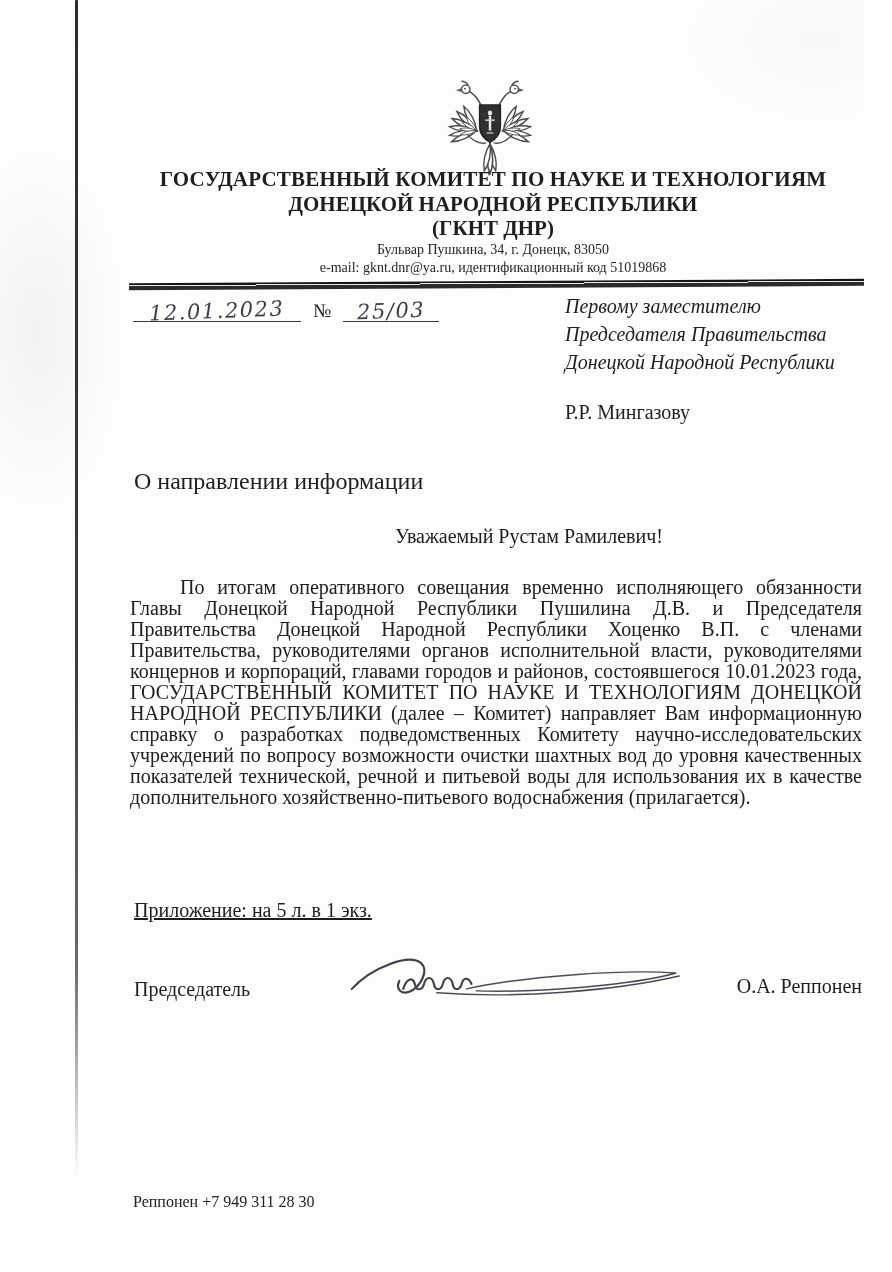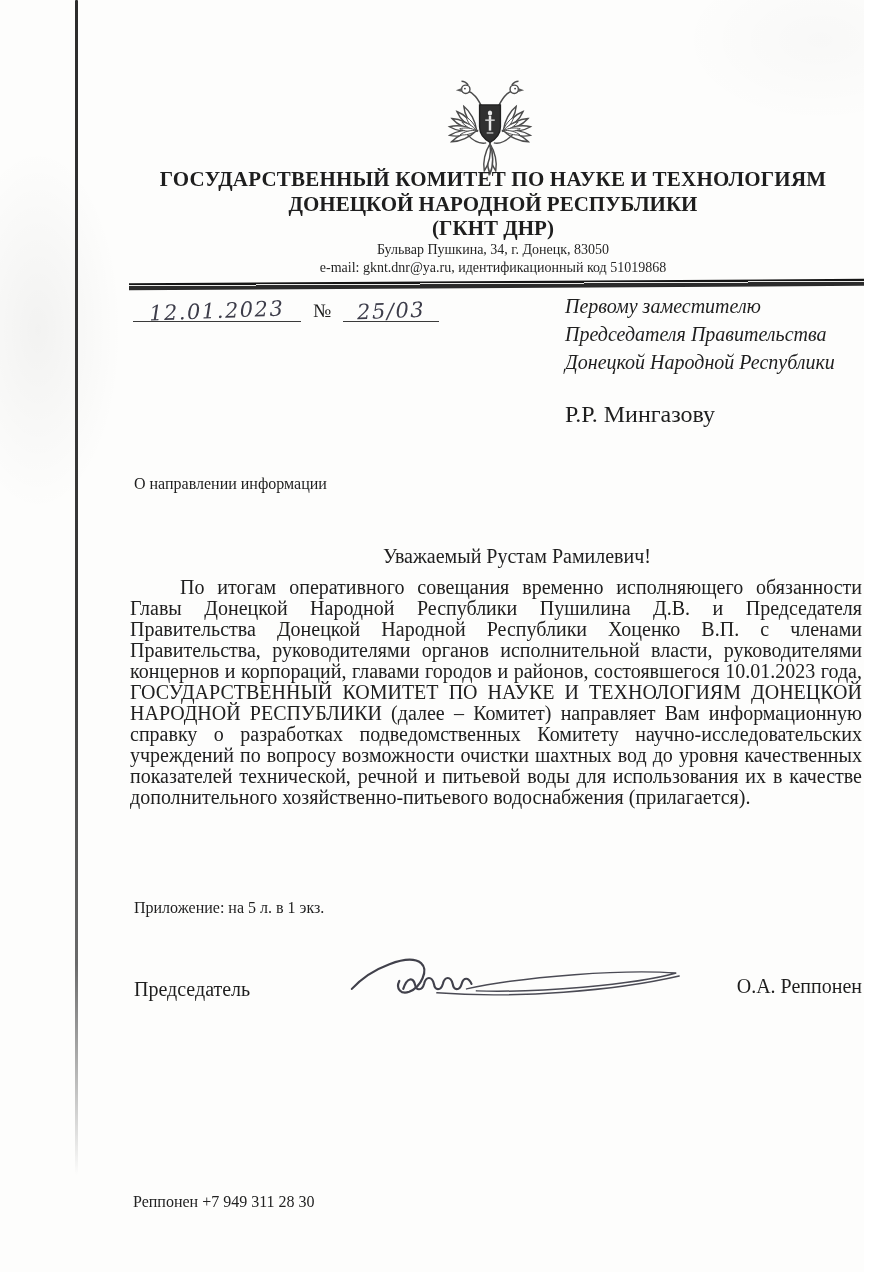--- a/index.html
+++ b/index.html
@@ -46,31 +46,31 @@
     display:inline-block;
   }
   .blank{border-bottom:1.6px solid #3a3a3a;display:inline-block;text-align:center;}
   .b-date{width:168px;}
   .b-num{width:96px;margin-left:10px;}
   .b-reply{width:118px;margin-left:8px;}
   .b-from{width:94px;margin-left:8px;}
   .ref-label{padding:0 2px;white-space:nowrap;}
   
   .recipient{left:565px;top:292px;width:310px;font-size:20px;line-height:28px;font-style:italic;}
-  .recipient-name{left:565px;top:401px;width:310px;font-size:24px;}
+  .recipient-name{left:565px;top:401px;width:310px;font-size:20px;}
   
-  .subject{left:134px;top:468px;font-size:16px;margin-top:7px;}
-  .salutation{left:134px;top:525px;width:726px;text-align:center;font-size:20px;padding-left:40px;box-sizing:border-box;margin-top:20px;}
+  .subject{left:134px;top:468px;font-size:24px;}
+  .salutation{left:146px;top:525px;width:726px;text-align:center;font-size:20px;padding-left:40px;box-sizing:border-box;}
   .body-par{
     left:130px;top:577px;width:732px;
     font-size:20px;line-height:21px;
     text-align:justify;text-align-last:left;text-indent:50px;
     color:#202020;
   }
-  .attachment{left:134px;top:899px;font-size:16px;}
+  .attachment{left:134px;top:899px;font-size:20px;text-decoration:underline;}
   .sig-title{left:134px;top:978px;font-size:20px;}
   .sig-name{left:560px;top:975px;width:302px;text-align:right;font-size:20px;}
   .sig-svg{left:338px;top:943px;width:356px;height:72px;}
   
   .footer{left:133px;top:1188px;font-size:16px;line-height:27px;color:#222;}
 </style>
 </head>
 <body>
 
 <div class="page">

